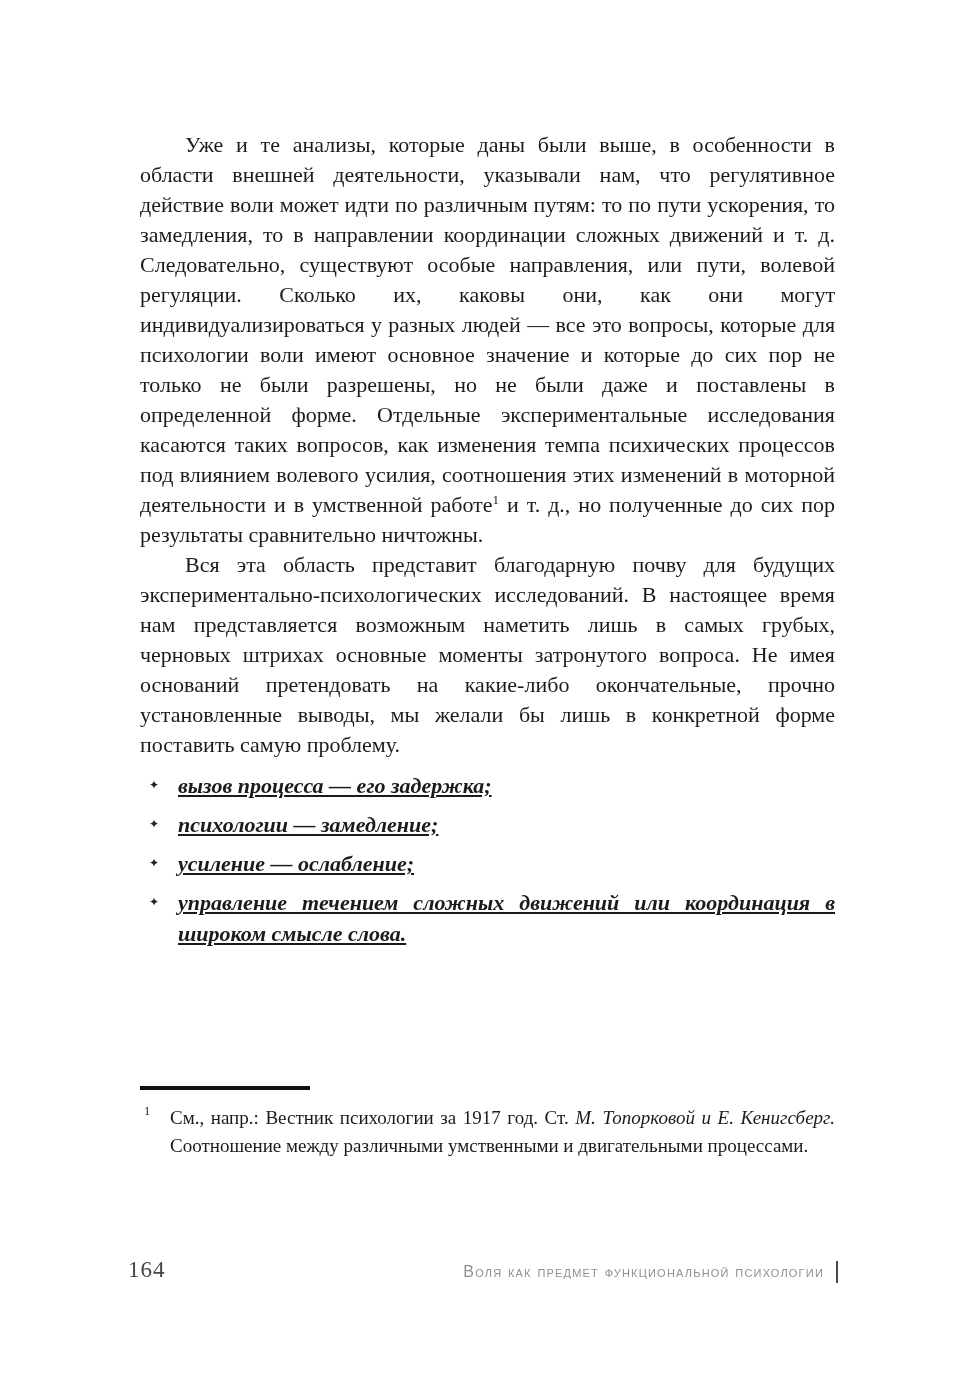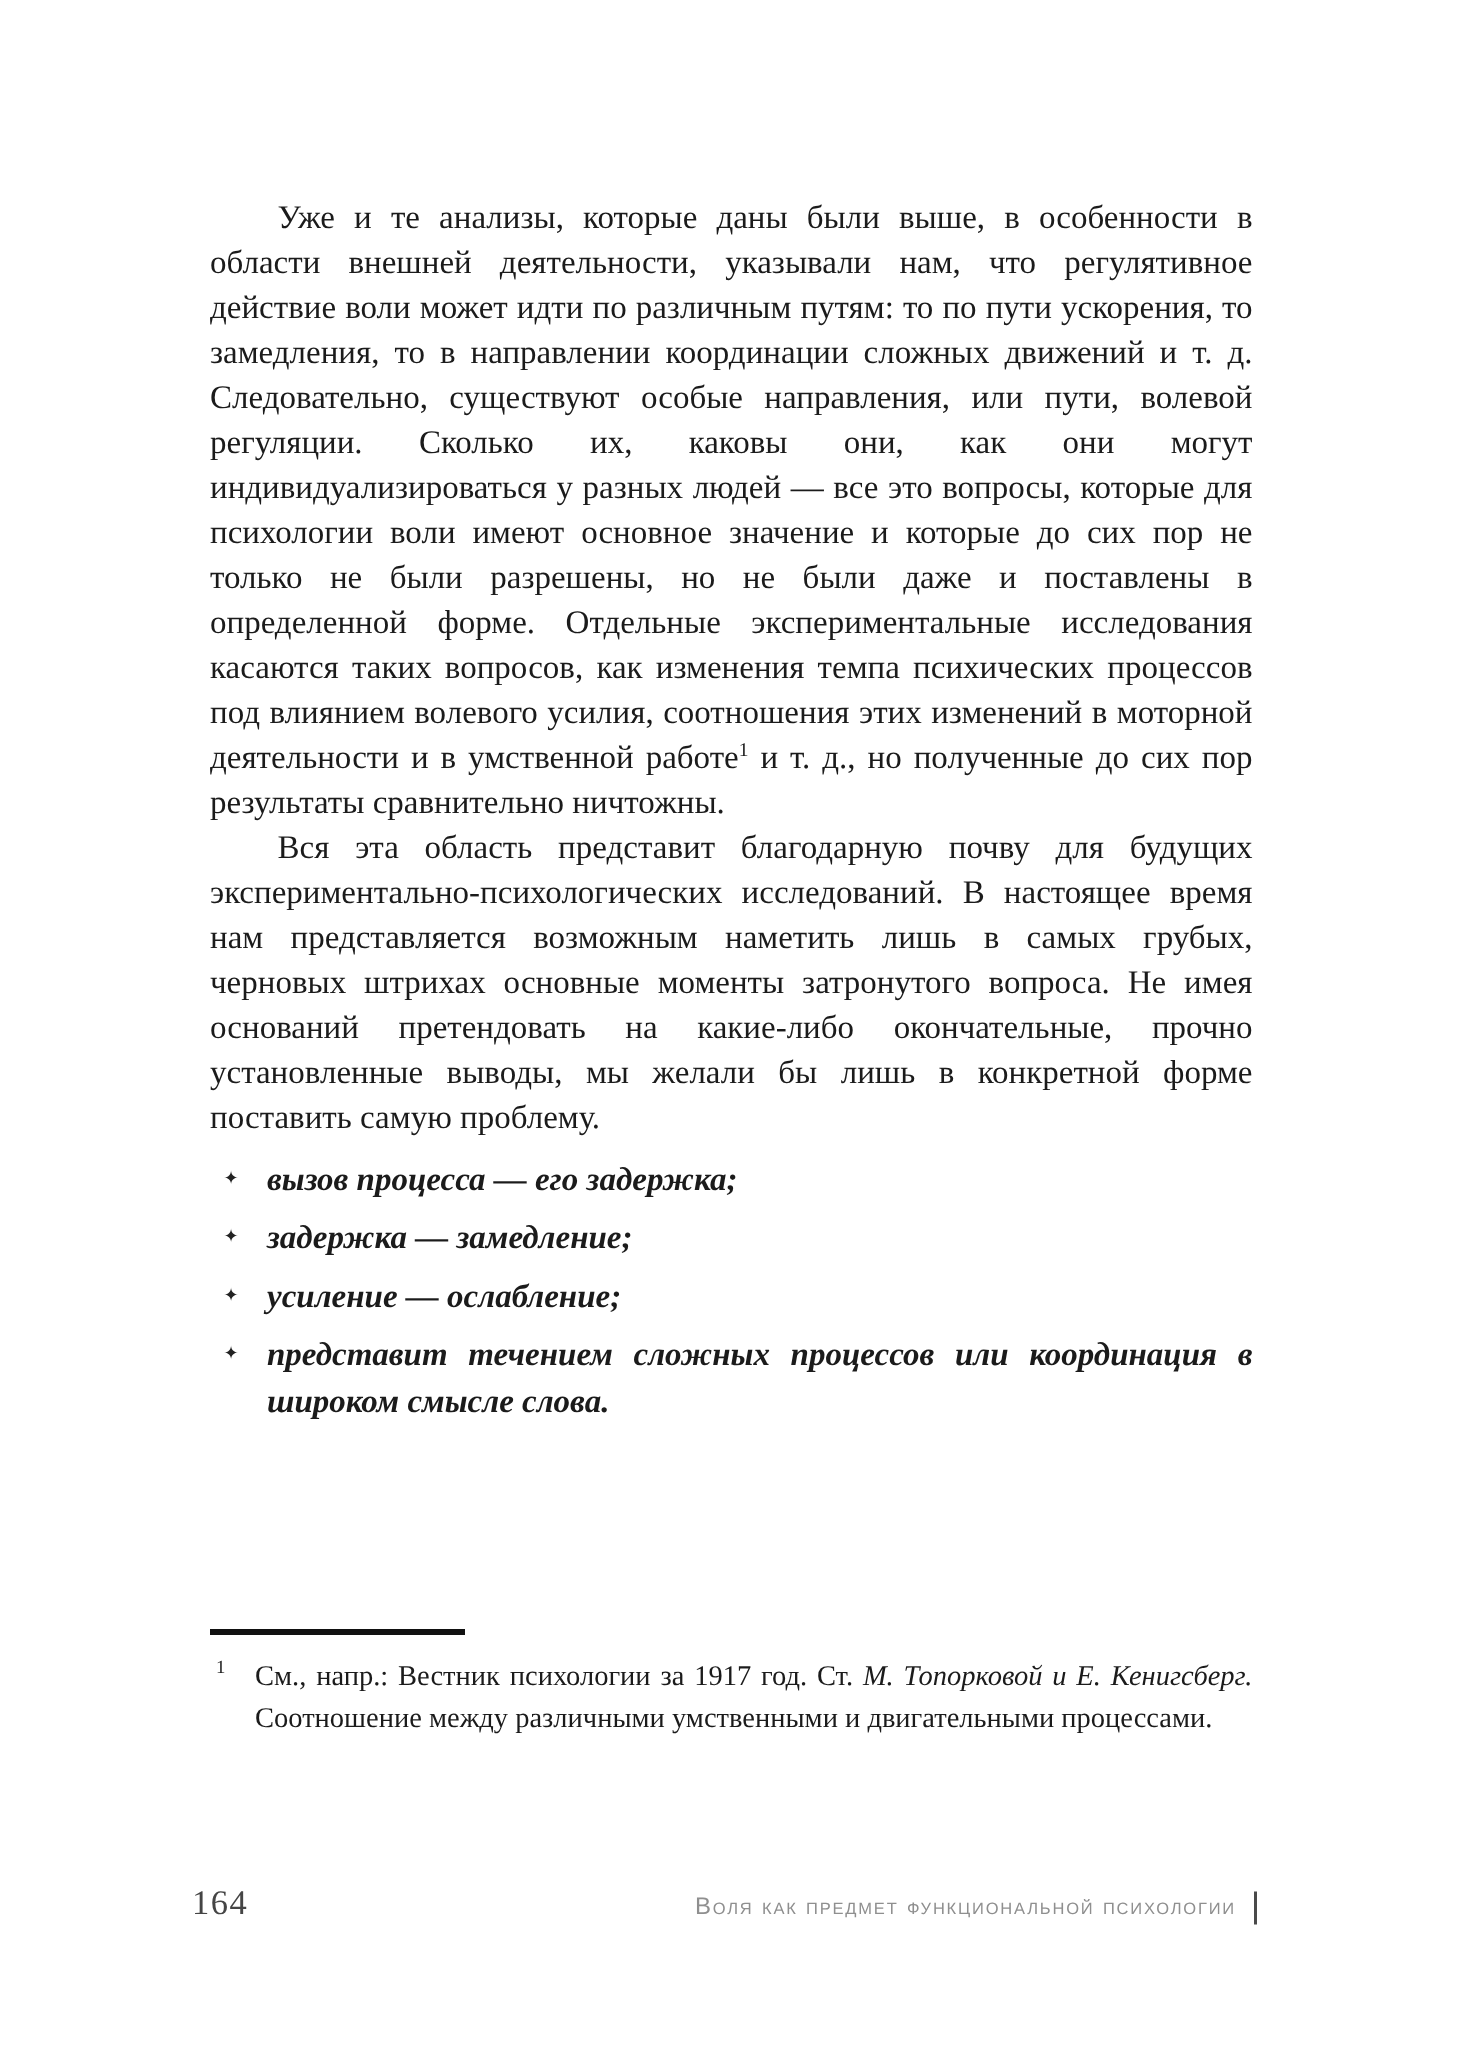--- a/index.html
+++ b/index.html
@@ -51,21 +51,21 @@
   }
   .bullet {
     flex: 0 0 38px;
     font-style: normal;
     font-weight: normal;
     font-size: 12px;
     line-height: 31px;
     padding-left: 9px;
     color: #222;
   }
-  .li-text { flex: 1 1 auto; }
+  .li-text { flex: 1 1 auto; text-decoration: underline; }
   .footnote-area {
     position: absolute;
     top: 1086px;
     left: 140px;
     width: 695px;
   }
   .fn-rule {
     width: 170px;
     height: 4px;
     background: #111111;
@@ -131,29 +131,29 @@
     <p class="para">Вся эта область представит благодарную почву для будущих экспериментально-психологических исследований. В настоящее время нам представляется возможным наметить лишь в самых грубых, черновых штрихах основные моменты затронутого вопроса. Не имея оснований претендовать на какие-либо окончательные, прочно установленные выводы, мы желали бы лишь в конкретной форме поставить самую проблему.</p>
 
 
     <ul class="vol-list">
       <li>
         <span class="bullet">✦</span>
         <span class="li-text">вызов процесса — его задержка;</span>
       </li>
       <li>
         <span class="bullet">✦</span>
-        <span class="li-text">задержка — замедление;</span>
+        <span class="li-text">психологии — замедление;</span>
       </li>
       <li>
         <span class="bullet">✦</span>
         <span class="li-text">усиление — ослабление;</span>
       </li>
       <li>
         <span class="bullet">✦</span>
-        <span class="li-text">представит течением сложных процессов или координация в широком смысле слова.</span>
+        <span class="li-text">управление течением сложных движений или координация в широком смысле слова.</span>
       </li>
     </ul>
 
   </main>
 
   <section class="footnote-area">
     <div class="fn-rule"></div>
     <div class="footnote"><sup class="fn-marker">1</sup><span>См., напр.: Вестник психологии за 1917 год. Ст. </span><span class="ital">М. Топорковой и Е. Кенигсберг.</span><span> Соотношение между различными умственными и двигательными процессами.</span></div>
   </section>
 

